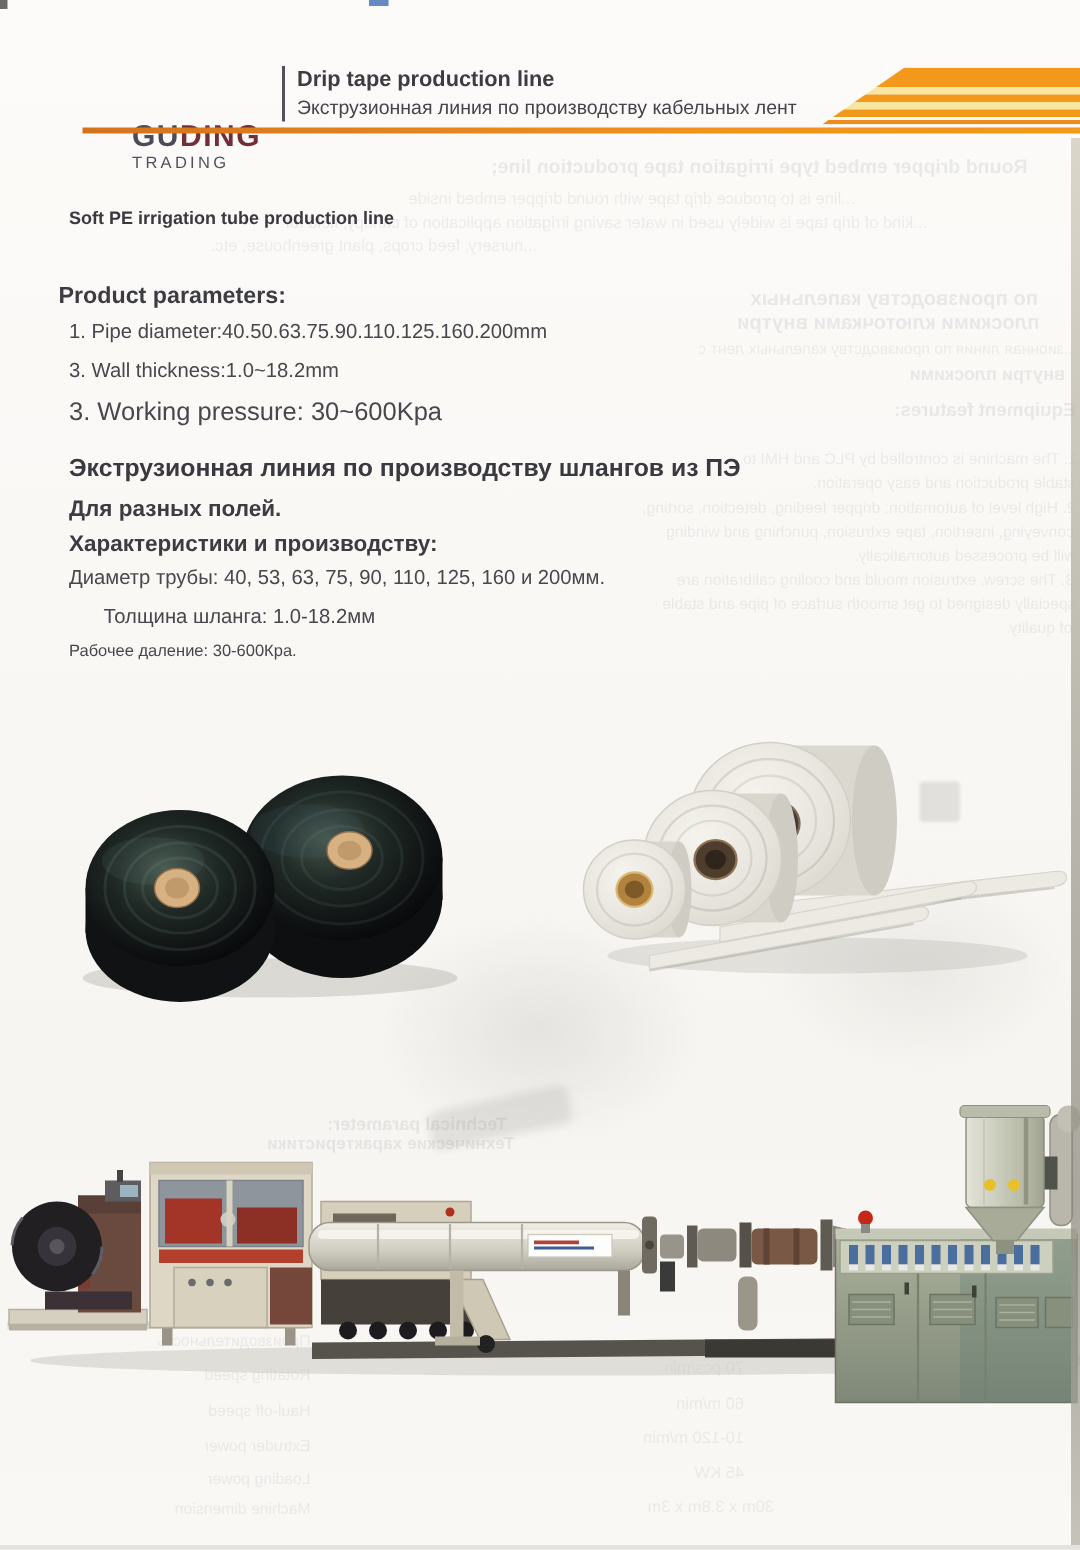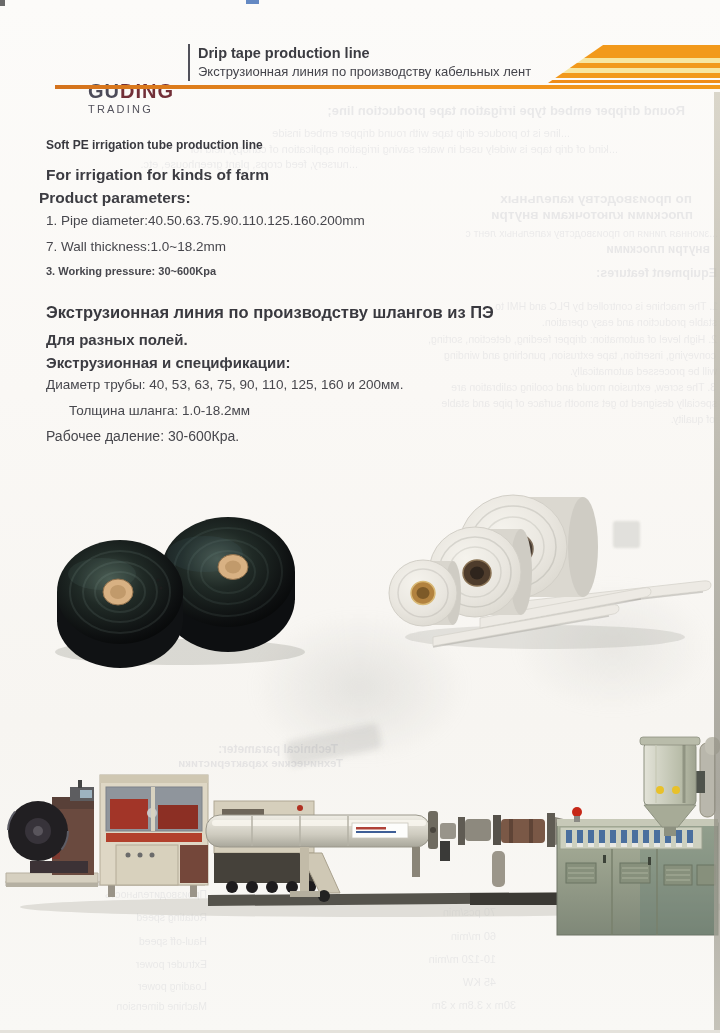--- a/index.html
+++ b/index.html
@@ -51,29 +51,29 @@
   .accent-underline { left:55px; top:85px; width:665px; height:3.5px;
     background:linear-gradient(90deg,#d4731d,#f0911c 60%,#f2991b); }
 
   
   .txt { color:#47474d; white-space:nowrap; }
   .en-title { left:46px; top:138px; font-size:12px; font-weight:700; color:#39393f; }
   .en-sub   { left:46px; top:166px; font-size:15.5px; font-weight:700; color:#3c3c42; }
   .en-ph    { left:39px; top:189px; font-size:15.5px; font-weight:700; color:#3c3c42; }
   .en-p0 { left:46px; top:213px; font-size:13.5px; }
   .en-p1 { left:46px; top:239px; font-size:13.5px; }
-  .en-p2 { left:46px; top:265px; font-size:11px;font-weight:bold; }
+  .en-p2 { left:46px; top:265px; font-size:17px; }
 
   
   .ru-title { left:46px; top:303px; font-size:16.5px; font-weight:700; color:#39393f; }
   .ru-sub   { left:46px; top:331px; font-size:15px; font-weight:700; color:#3c3c42; }
   .ru-ph    { left:46px; top:354px; font-size:15px; font-weight:700; color:#3c3c42; }
   .ru-p0 { left:46px; top:377px; font-size:13.5px; }
   .ru-p1 { left:46px; top:403px; font-size:13.5px;margin-left:23px; }
-  .ru-p2 { left:46px; top:428px; font-size:14px; }
+  .ru-p2 { left:46px; top:428px; font-size:11px; }
 
   
   .bt { position:absolute; color:#7e8294; transform:scaleX(-1); opacity:.12;
         white-space:nowrap; line-height:1.15; }
   .btb { font-weight:700; opacity:.145; }
   .bt0 { left:40px;  top:104px; width:645px; font-size:13px; }
   .bt1 { left:150px; top:127px; width:420px; font-size:11px; }
   .bt2 { left:58px;  top:143px; width:560px; font-size:11px; }
   .bt3 { left:58px;  top:158px; width:300px; font-size:11px; }
   .bt4 { left:392px; top:191px; width:300px; font-size:13.5px; }
@@ -165,29 +165,28 @@
       <div class="st-c1"></div>
       <div class="st-o2"></div>
     <div class="st-c2"></div>
       <div class="st-o3"></div>
       <div class="st-gap"></div>
       <div class="st-o4"></div>
   </div>
   <div class="abs accent-underline"></div>
 
   <div class="abs txt en-title">Soft PE irrigation tube production line</div>
-  <div class="abs txt en-sub">For irrigation for kinds of farm</div>
   <div class="abs txt en-ph">Product parameters:</div>
   <div class="abs txt en-p0">1. Pipe diameter:40.50.63.75.90.110.125.160.200mm</div>
-  <div class="abs txt en-p1">7. Wall thickness:1.0~18.2mm</div>
+  <div class="abs txt en-p1">3. Wall thickness:1.0~18.2mm</div>
   <div class="abs txt en-p2">3. Working pressure: 30~600Kpa</div>
 
   <div class="abs txt ru-title">Экструзионная линия по производству шлангов из ПЭ</div>
   <div class="abs txt ru-sub">Для разных полей.</div>
-  <div class="abs txt ru-ph">Экструзионная и спецификации:</div>
+  <div class="abs txt ru-ph">Характеристики и производству:</div>
   <div class="abs txt ru-p0">Диаметр трубы: 40, 53, 63, 75, 90, 110, 125, 160 и 200мм.</div>
   <div class="abs txt ru-p1">Толщина шланга: 1.0-18.2мм</div>
   <div class="abs txt ru-p2">Рабочее даление: 30-600Кра.</div>
 
   <svg class="photo rolls-black" viewBox="0 0 300 170">
     <defs>
       <radialGradient id="blackface" cx="42%" cy="38%" r="75%">
         <stop offset="0%" stop-color="#46564d"></stop>
           <stop offset="35%" stop-color="#202a26"></stop>
         <stop offset="75%" stop-color="#0d0f10"></stop>

